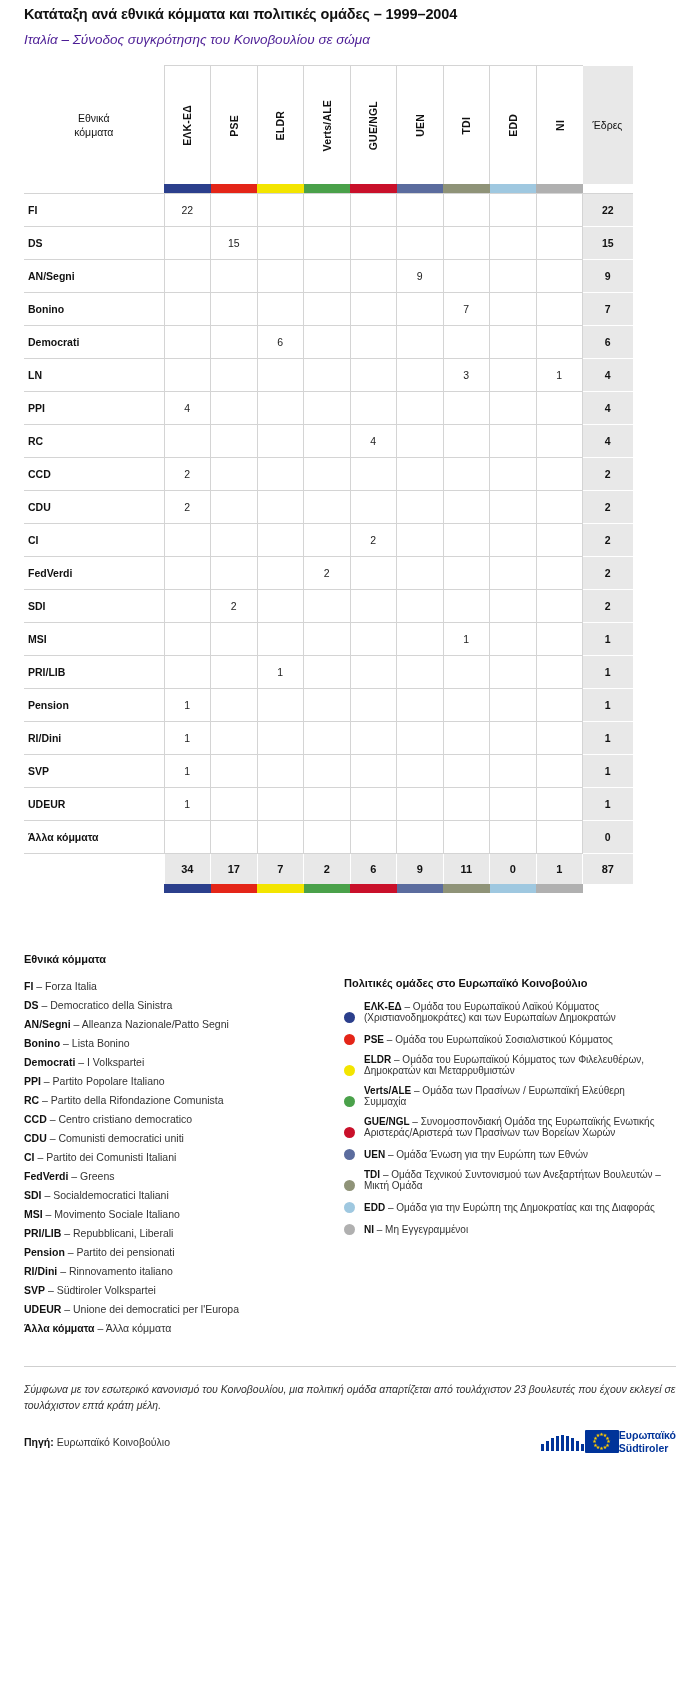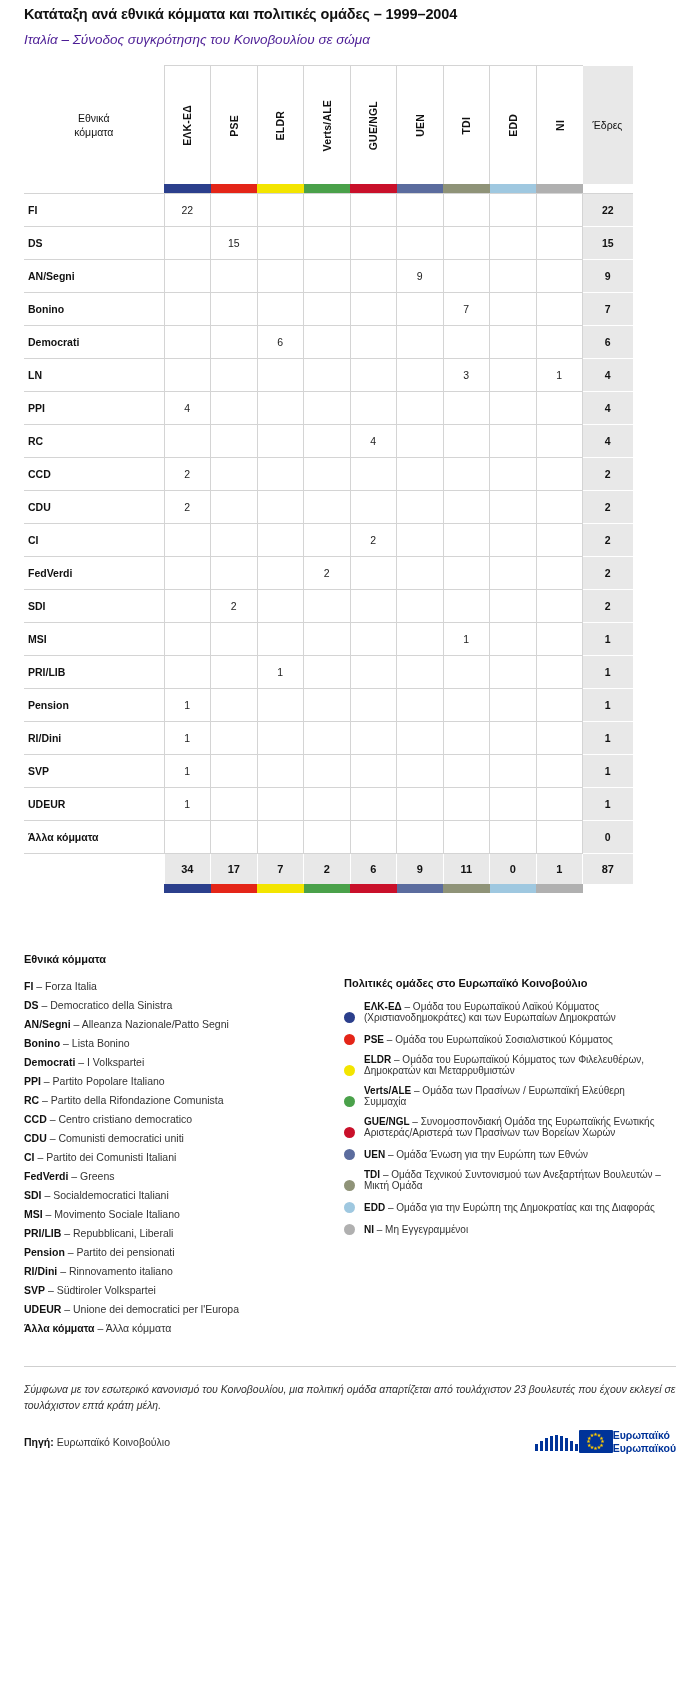--- a/index.html
+++ b/index.html
@@ -698,18 +698,18 @@
           <span class="star" style="left: 18px; top: 15.0622px;">★</span>
           <span class="star" style="left: 14.5px; top: 16px;">★</span>
           <span class="star" style="left: 11px; top: 15.0622px;">★</span>
           <span class="star" style="left: 8.43782px; top: 12.5px;">★</span>
           <span class="star" style="left: 7.5px; top: 9px;">★</span>
           <span class="star" style="left: 8.43782px; top: 5.5px;">★</span>
           <span class="star" style="left: 11px; top: 2.93782px;">★</span>
         </div>
       <div class="ep-text">
         <div>Ευρωπαϊκό</div>
-        <div>Ευρωπαϊκού</div>
+        <div>Südtiroler</div>
       </div>
     </div>
   </div>
 
 </div>
 
 </body></html>

